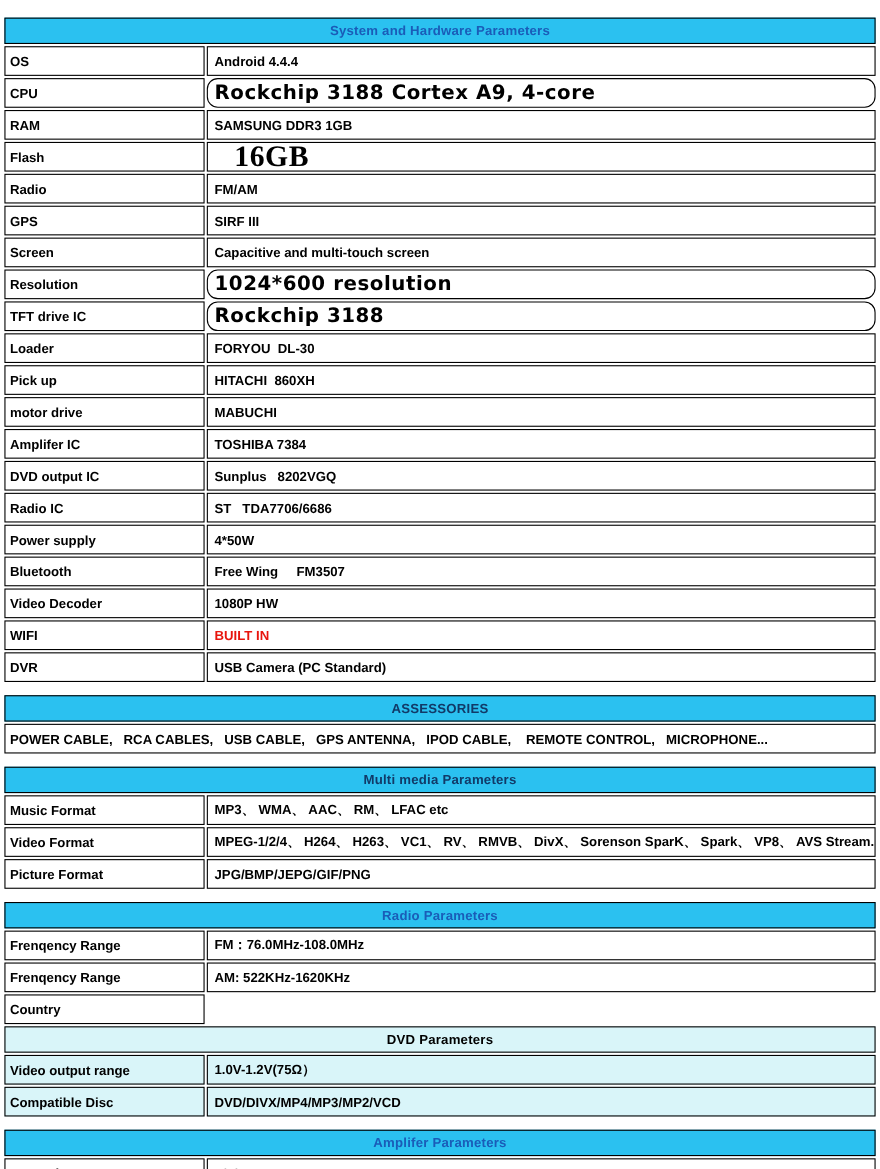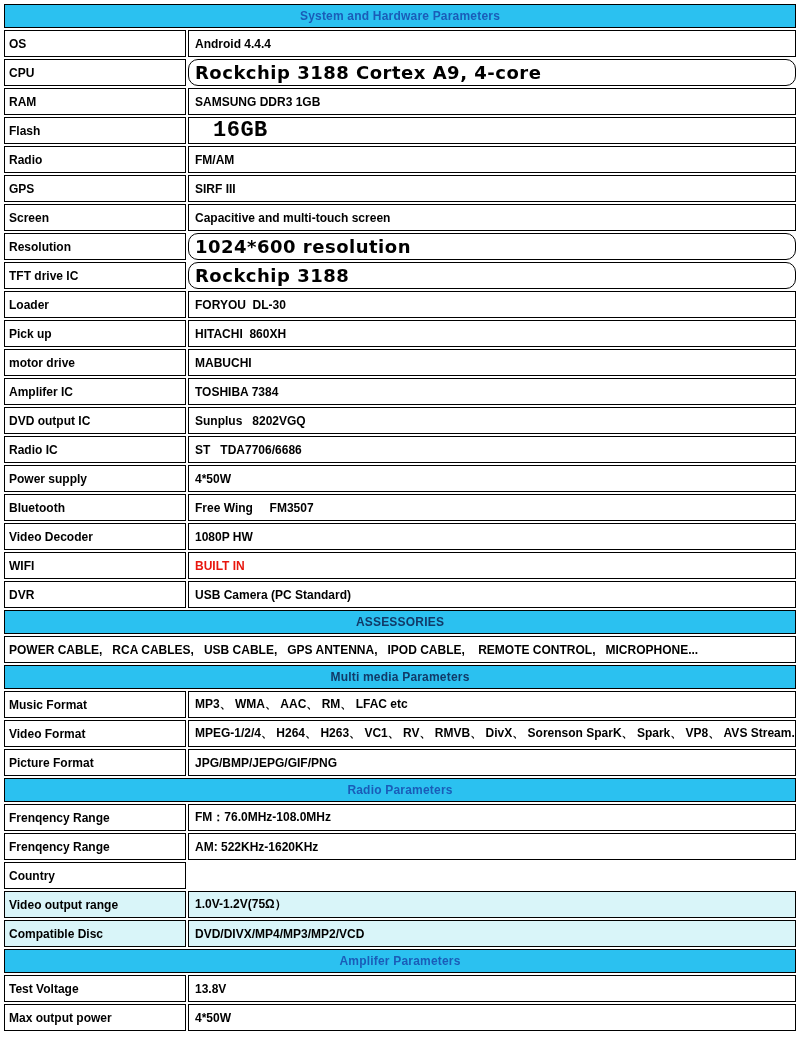--- a/index.html
+++ b/index.html
@@ -5,38 +5,38 @@
   html,body{margin:0;padding:0;background:#ffffff;}
   body{width:800px;height:1063px;overflow:hidden;
        font-family:"Liberation Sans",sans-serif;}
   .page{position:relative;width:792px;height:1055px;margin:0 auto;padding-top:4px;}
   .header-row{
     box-sizing:border-box;height:24px;margin-bottom:2px;
     border:1.5px solid #000;
     display:flex;align-items:center;justify-content:center;
     font-size:12px;font-weight:bold;letter-spacing:.2px;
   }
-  .bg-cyan{background:#2bc1f0;}
+  .bg-cyan{background:#2bc1f0;margin-top:12px;}
   .bg-light{background:#d9f5f9;}
   .txt-blue{color:#1a5cb8;}
   .txt-navy{color:#113a68;}
   .txt-black{color:#000;}
   .row{display:flex;height:27px;margin-bottom:2px;}
   .cell{
     box-sizing:border-box;border:1.5px solid #000;background:#fff;
     display:flex;align-items:center;
     font-size:12px;font-weight:bold;color:#000;
     white-space:pre;overflow:hidden;
   }
   .cell.label{width:182px;padding-left:4px;flex:none;}
   .cell.value{flex:1;margin-left:2px;padding-left:6px;}
   .cell.span-cell{flex:1;padding-left:4px;}
   .row.tint .cell{background:#d9f5f9;}
   .cell.value.big{font-size:18px;font-family:"DejaVu Sans",sans-serif;letter-spacing:.5px;border-radius:10px;}
-  .cell.value.xl{font-size:22px;font-family:Liberation Mono, monospace;letter-spacing:.5px;padding-left:24px;}
+  .cell.value.xl{font-size:27px;font-family:Liberation Serif, serif;letter-spacing:.5px;padding-left:24px;}
   .cell.value.red{color:#e8150d;}
 </style>
 </head>
 <body>
 
 <div class="page" id="spec-table">
     <div class="header-row bg-cyan txt-blue">System and Hardware Parameters</div>
     <div class="row">
       <div class="cell label">OS</div>
       <div class="cell value">Android 4.4.4</div>
@@ -139,20 +139,21 @@
       <div class="cell label">Frenqency Range</div>
       <div class="cell value">FM：76.0MHz-108.0MHz</div>
     </div>
     <div class="row">
       <div class="cell label">Frenqency Range</div>
       <div class="cell value">AM: 522KHz-1620KHz</div>
     </div>
     <div class="row">
       <div class="cell label">Country</div>
     </div>
+    <div class="header-row bg-light txt-black">DVD Parameters</div>
     <div class="row tint">
       <div class="cell label">Video output range</div>
       <div class="cell value">1.0V-1.2V(75Ω）</div>
     </div>
     <div class="row tint">
       <div class="cell label">Compatible Disc</div>
       <div class="cell value">DVD/DIVX/MP4/MP3/MP2/VCD</div>
     </div>
     <div class="header-row bg-cyan txt-blue">Amplifer Parameters</div>
     <div class="row">

